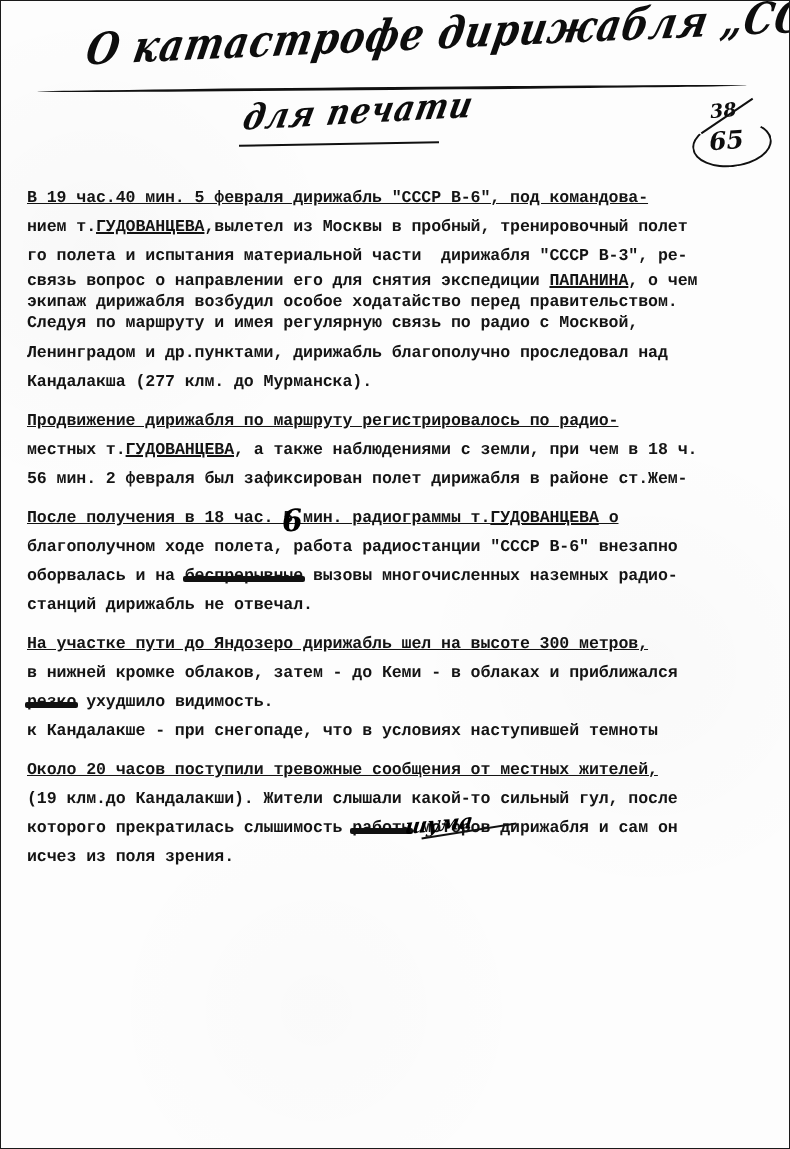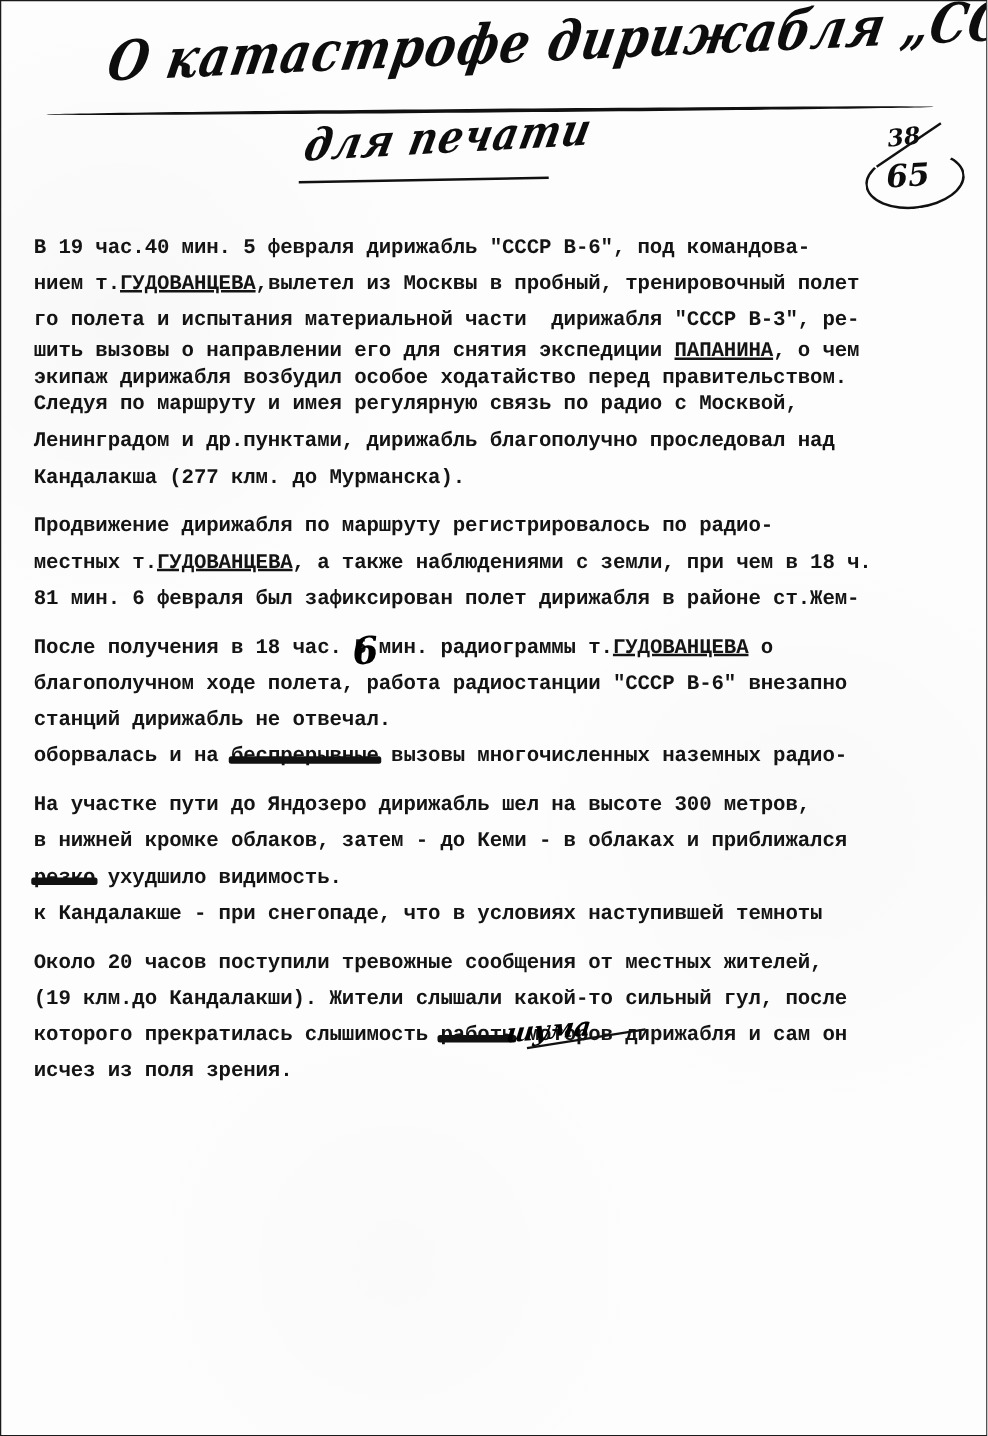--- a/index.html
+++ b/index.html
@@ -144,21 +144,21 @@
     position: relative;
     font-size: 16.6px;
     line-height: 29px;
     color: #141414;
     white-space: pre;
     letter-spacing: -0.1px;
     font-weight: 700;
     text-rendering: geometricPrecision;
   }
   .ln.tight { line-height: 21px; }
-  .ln.gap   { margin-top: 10px; }
+  .ln.gap   { margin-top: 10px; text-decoration: underline; }
   .ln.gap-s { margin-top: 5px; }
 
   .ul { text-decoration: underline; text-decoration-thickness: 1.5px; }
 
   .strike {
     position: relative;
     display: inline-block;
   }
   .strike::after {
     content: "";
@@ -240,45 +240,45 @@
 
   <div class="body-text">
 
     <div class="ln gap">В 19 час.40 мин. 5 февраля дирижабль "СССР В-6", под командова-</div>
 
     <div class="ln"><span>нием т.</span><span class="ul">ГУДОВАНЦЕВА</span><span>,вылетел из Москвы в пробный, тренировочный полет</span></div>
 
 
     <div class="ln">го полета и испытания материальной части  дирижабля "СССР В-3", ре-</div>
 
-    <div class="ln tight"><span>шить вызовы о направлении его для снятия экспедиции </span><span class="ul">ПАПАНИНА</span><span>, о чем</span></div>
+    <div class="ln tight"><span>связь вопрос о направлении его для снятия экспедиции </span><span class="ul">ПАПАНИНА</span><span>, о чем</span></div>
 
     <div class="ln tight">экипаж дирижабля возбудил особое ходатайство перед правительством.</div>
 
     <div class="ln tight">Следуя по маршруту и имея регулярную связь по радио с Москвой,</div>
 
     <div class="ln gap-s">Ленинградом и др.пунктами, дирижабль благополучно проследовал над</div>
 
 
     <div class="ln">Кандалакша (277 клм. до Мурманска).</div>
 
     <div class="ln gap">Продвижение дирижабля по маршруту регистрировалось по радио-</div>
 
     <div class="ln"><span>местных т.</span><span class="ul">ГУДОВАНЦЕВА</span><span>, а также наблюдениями с земли, при чем в 18 ч.</span></div>
 
-    <div class="ln">81 мин. 6 февраля был зафиксирован полет дирижабля в районе ст.Жем-</div>
+    <div class="ln">56 мин. 2 февраля был зафиксирован полет дирижабля в районе ст.Жем-</div>
 
 
     <div class="ln gap"><span>После получения в 18 час. 5</span><span class="hw-digit"><span>6</span></span><span> мин. радиограммы т.</span><span class="ul">ГУДОВАНЦЕВА</span><span> о</span></div>
 
     <div class="ln">благополучном ходе полета, работа радиостанции "СССР В-6" внезапно</div>
 
+    <div class="ln"><span>оборвалась и на </span><span class="strike heavy">беспрерывные</span><span> вызовы многочисленных наземных радио-</span></div>
+
     <div class="ln">станций дирижабль не отвечал.</div>
-
-    <div class="ln"><span>оборвалась и на </span><span class="strike heavy">беспрерывные</span><span> вызовы многочисленных наземных радио-</span></div>
 
     <div class="ln gap">На участке пути до Яндозеро дирижабль шел на высоте 300 метров,</div>
 
     <div class="ln">в нижней кромке облаков, затем - до Кеми - в облаках и приближался</div>
 
     <div class="ln"><span class="strike heavy">резко</span><span> ухудшило видимость.</span></div>
 
     <div class="ln">к Кандалакше - при снегопаде, что в условиях наступившей темноты</div>
 
     <div class="ln gap">Около 20 часов поступили тревожные сообщения от местных жителей,</div>

